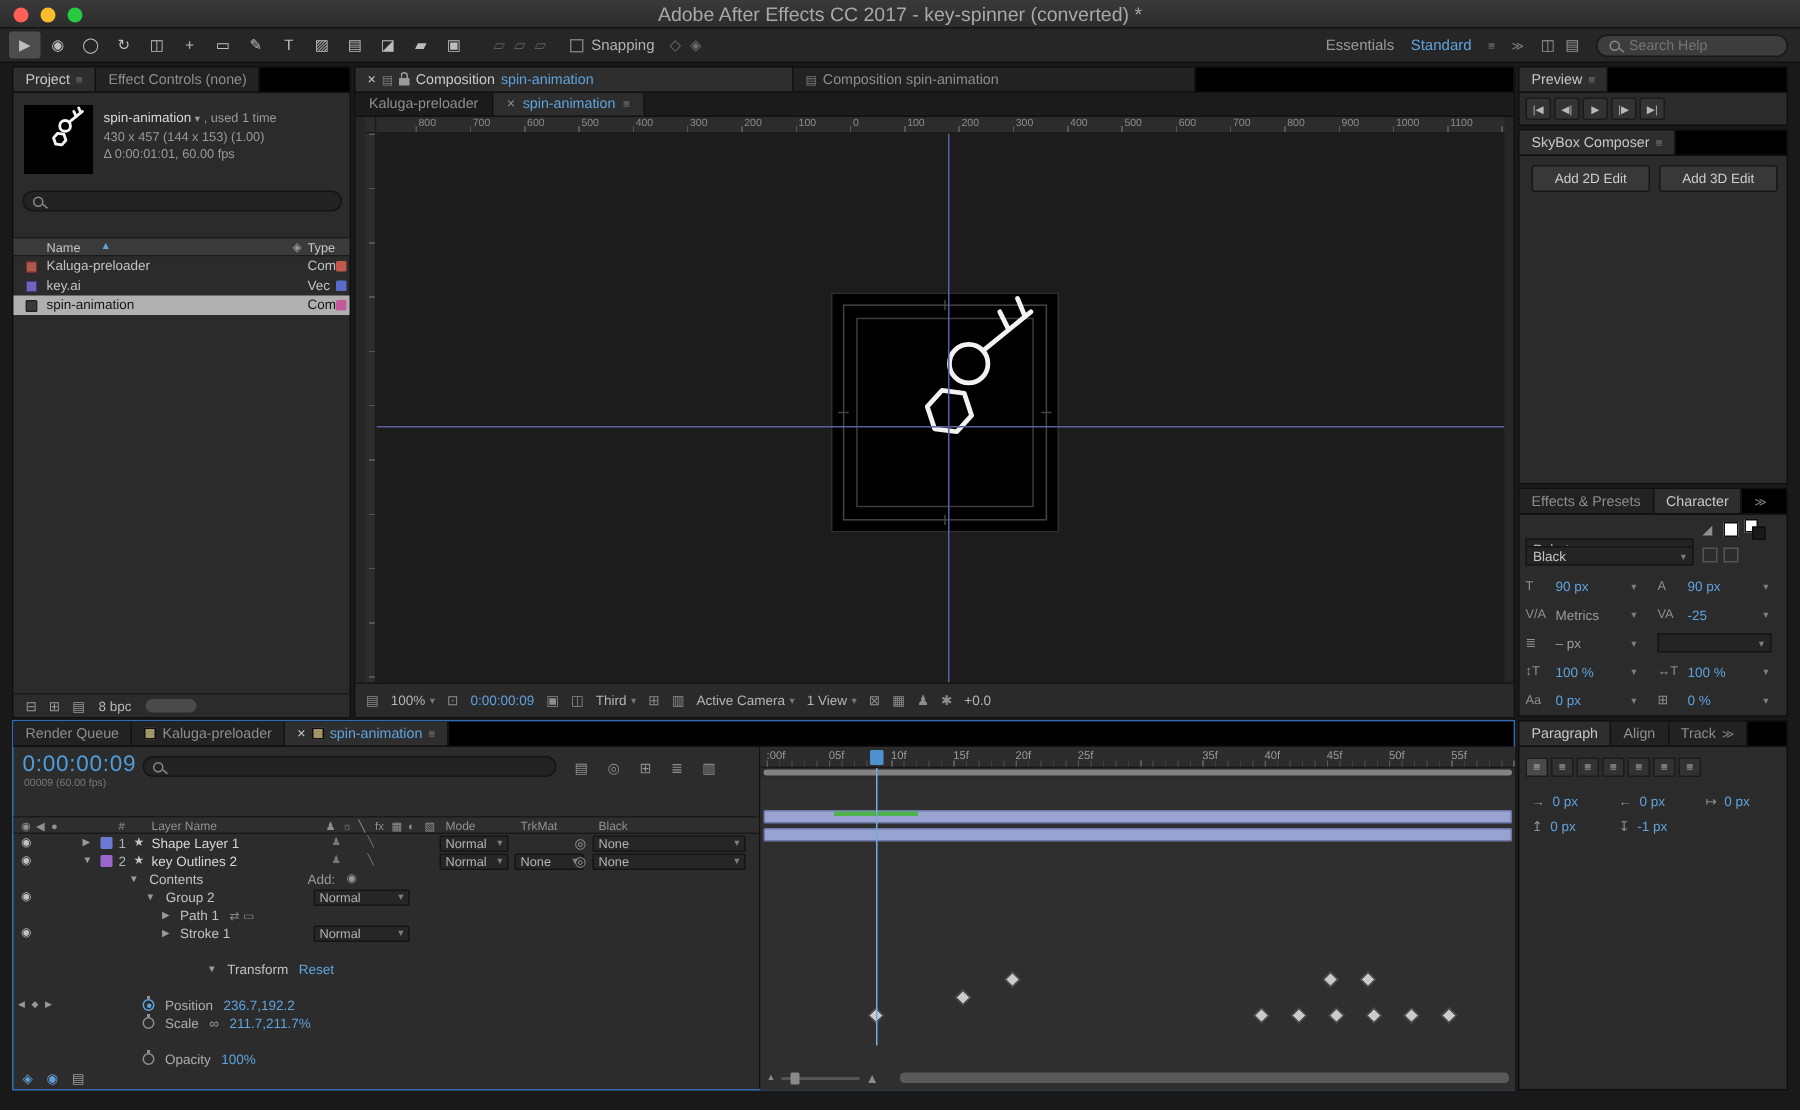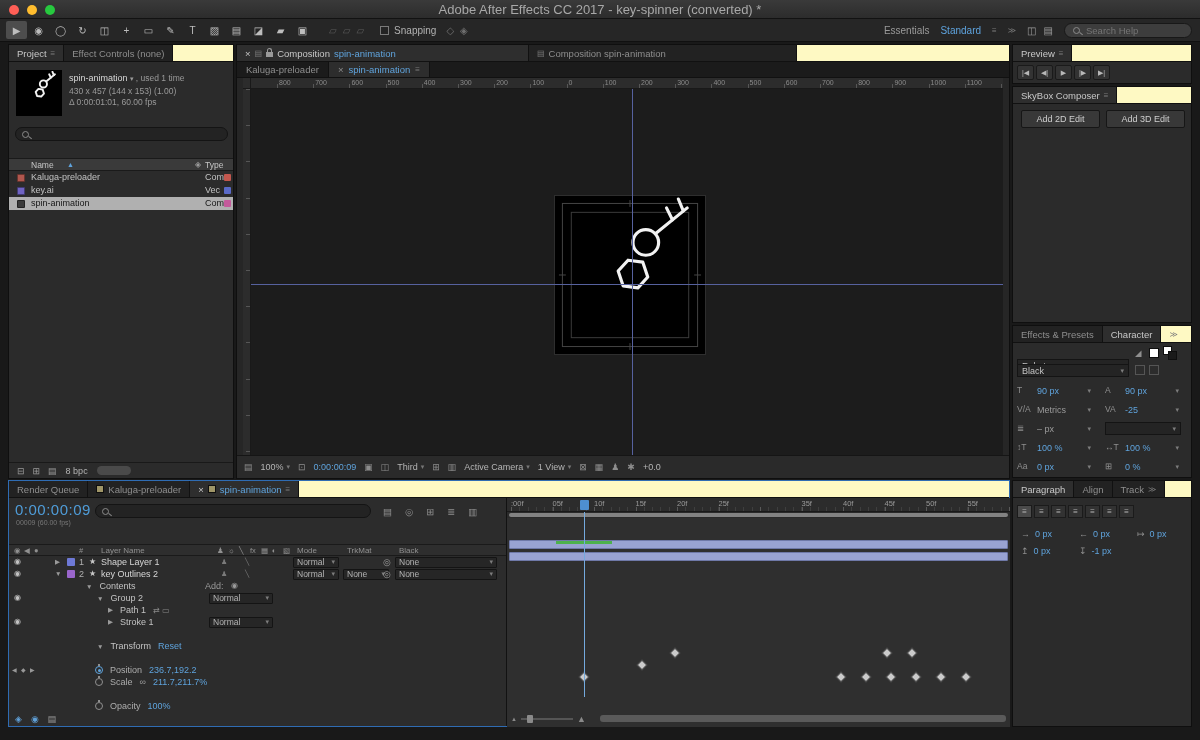--- a/index.html
+++ b/index.html
@@ -22,21 +22,21 @@
   #snap-wrap{display:flex;align-items:center;gap:5px;color:#b2b2b2;font-size:10px}
   #tb-right{position:absolute;right:8px;top:0;height:22px;display:flex;align-items:center;gap:11px;font-size:10px;color:#9a9a9a}
   #ws-standard{color:#5ea3de}
   .pill{display:flex;align-items:center;gap:6px;background:#3d3d3d;border:1px solid #181818;border-radius:8px;height:15px;padding:0 8px;width:128px}
   .pill input{background:transparent;border:none;outline:none;color:#9a9a9a;font-size:9.5px;width:100px;font-family:"Liberation Sans",sans-serif}
   .mag{display:inline-block;width:7px;height:7px;border:1.4px solid #8a8a8a;border-radius:50%;position:relative;flex:0 0 auto}
   .mag::after{content:"";position:absolute;width:4px;height:1.4px;background:#8a8a8a;transform:rotate(40deg);right:-3.5px;bottom:-1.5px}
 
   
   .panel{position:absolute;background:#2b2b2b;border:1px solid #0f0f0f}
-  .tabstrip{display:flex;height:17px;background:#fef9c3;border-bottom:1px solid #111;font-size:9.5px;color:#8e8e8e}
+  .tabstrip{display:flex;height:17px;background:#000000;border-bottom:1px solid #111;font-size:9.5px;color:#8e8e8e}
   .tab{display:flex;align-items:center;gap:4px;padding:0 8px;background:#222;border-right:1px solid #111;white-space:nowrap}
   .tab.active{background:#2e2e2e;color:#c8c8c8}
   .blue{color:#5fa3dc}
   .menu-glyph{color:#7c7c7c;font-size:8px}
   .dd{position:absolute;height:11px;background:#262626;border:1px solid #141414;border-radius:1px;display:flex;align-items:center;justify-content:space-between;padding:0 3px;font-size:8.5px;color:#b4b4b4;overflow:hidden;white-space:nowrap}
   .arr{color:#7d7d7d;font-size:7px;margin-left:3px}
 
   
   #project-panel{left:8px;top:44px;width:226px;height:435px}
   #pp-thumb{position:absolute;left:7px;top:25px;width:46px;height:46px;background:#000;border:1px solid #000}
@@ -650,21 +650,21 @@
             <span class="pos eye" style="left: 5px;">◉</span>
             <div class="flow" style="left: 99px;">
               <span class="twirl">▶</span>
               <span class="glabel">Stroke 1</span>
             </div>
             <div class="dd" style="left: 200px; width: 64px; top: 0.5px;">
               <span>Normal</span>
               <span style="color: rgb(125, 125, 125); font-size: 7px;">▾</span>
             </div>
           </div>
-          <div class="tl-row" style="top: 84px;">
+          <div class="tl-row" style="top: 84px; margin-left: 41px;">
             <div class="flow" style="left: 88px;">
               <span class="twirl">▼</span>
               <span class="glabel">Transform</span>
               <span style="color: rgb(95, 163, 220);">Reset</span>
             </div>
           </div>
           <div class="tl-row" style="top: 108px;">
             <span class="pos nav" style="left: 3px;">◀</span>
             <span class="pos nav" style="left: 12px;">◆</span>
             <span class="pos nav" style="left: 21px;">▶</span>

